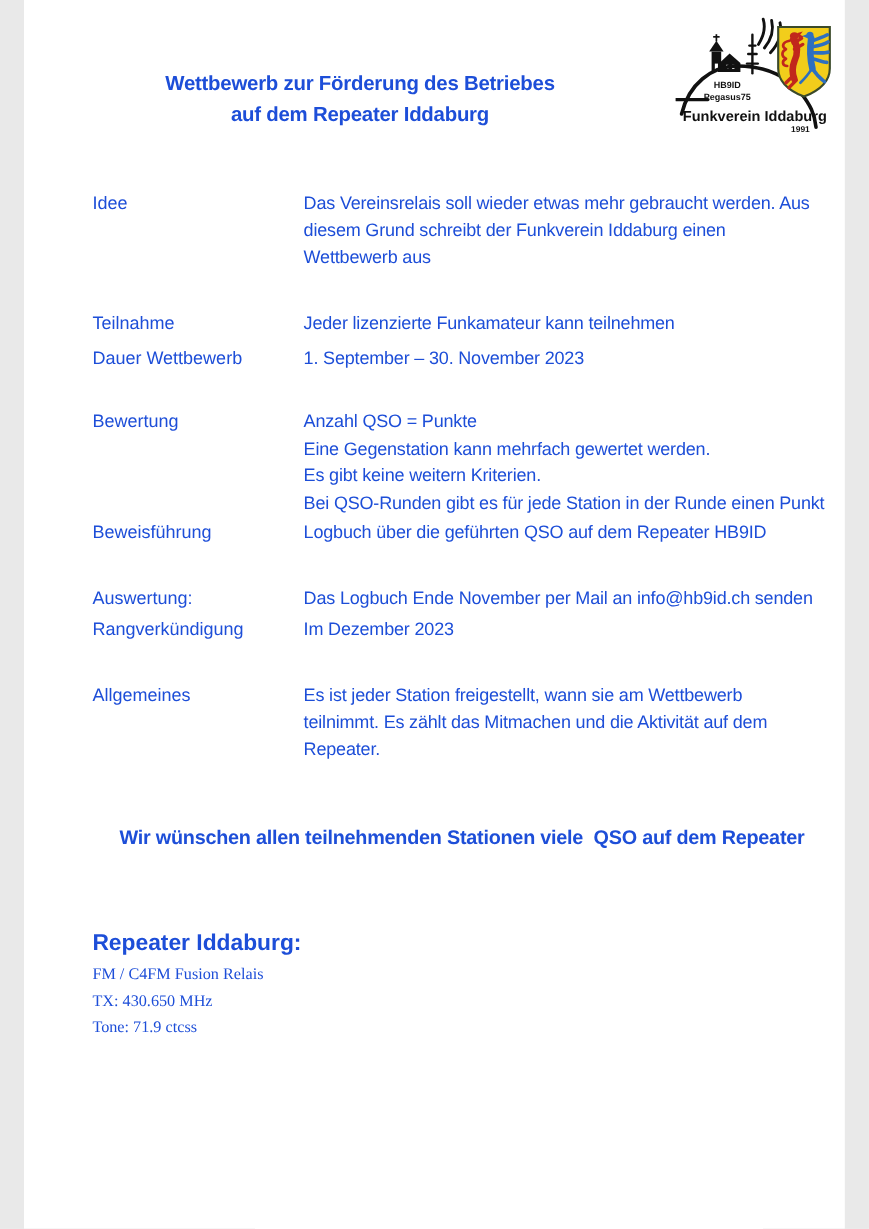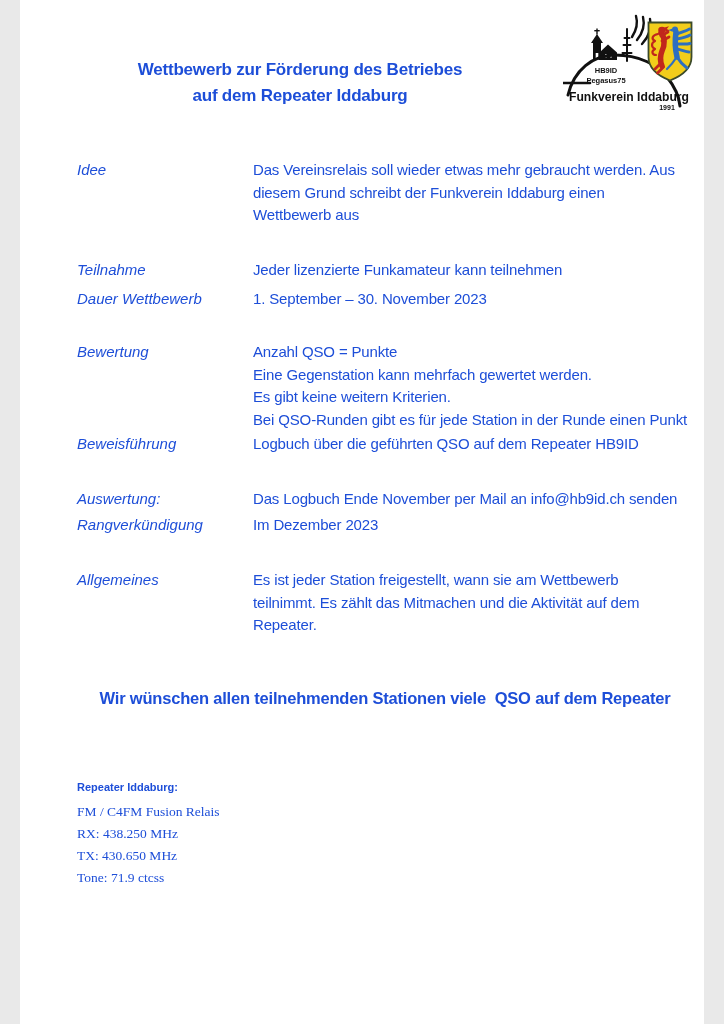--- a/index.html
+++ b/index.html
@@ -11,31 +11,31 @@
     font-family:"Liberation Sans", sans-serif;
     color:#1d4ed8;
     overflow:hidden;
   }
   .title-block{
     position:absolute;top:57px;left:57px;width:446px;
     text-align:center;font-weight:bold;font-size:17px;line-height:26px;
     letter-spacing:-0.2px;
   }
   .row{position:absolute;left:57px;width:660px;font-size:15px;}
-  .row .label{position:absolute;left:0;top:0;line-height:22.5px;white-space:nowrap;font-style:italic;}
+  .row .label{position:absolute;left:0;top:0;line-height:22.5px;white-space:nowrap;}
   .row .value{position:absolute;left:156px;top:0;width:480px;margin-left:20px;}
   .vline{line-height:22.5px;white-space:nowrap;letter-spacing:-0.15px;}
   .closing{
     position:absolute;top:686px;left:20px;width:690px;
     text-align:center;font-weight:bold;font-size:16.5px;line-height:24px;
     white-space:pre-wrap;letter-spacing:-0.2px;
   }
   .footer-heading{
     position:absolute;top:777px;left:57px;
-    font-weight:bold;font-size:11px;line-height:20px;
+    font-weight:bold;font-size:19px;line-height:20px;
   }
   .footer-lines{position:absolute;top:801px;left:57px;font-size:13.5px;font-family:Liberation Serif, serif;}
   .footer-lines .fline{line-height:22px;white-space:nowrap;}
   .logo{position:absolute;top:13px;left:543px;width:150px;height:105px;}
   .logo svg{display:block;width:150px;height:105px;}
   .logo text{font-family:"Liberation Sans", sans-serif;fill:#111;}
 </style>
 </head>
 <body>
 
@@ -172,18 +172,17 @@
       <div class="vline">teilnimmt. Es zählt das Mitmachen und die Aktivität auf dem</div>
       <div class="vline">Repeater.</div>
     </div>
   </div>
 
   <div class="closing">Wir wünschen allen teilnehmenden Stationen viele  QSO auf dem Repeater</div>
 
   <div class="footer-heading">Repeater Iddaburg:</div>
   <div class="footer-lines">
     <div class="fline">FM / C4FM Fusion Relais</div>
-    <div class="fline">RX: 438.250 MHz</div>
     <div class="fline">TX: 430.650 MHz</div>
     <div class="fline">Tone: 71.9 ctcss</div>
   </div>
 
 </div>
 
 </body></html>

